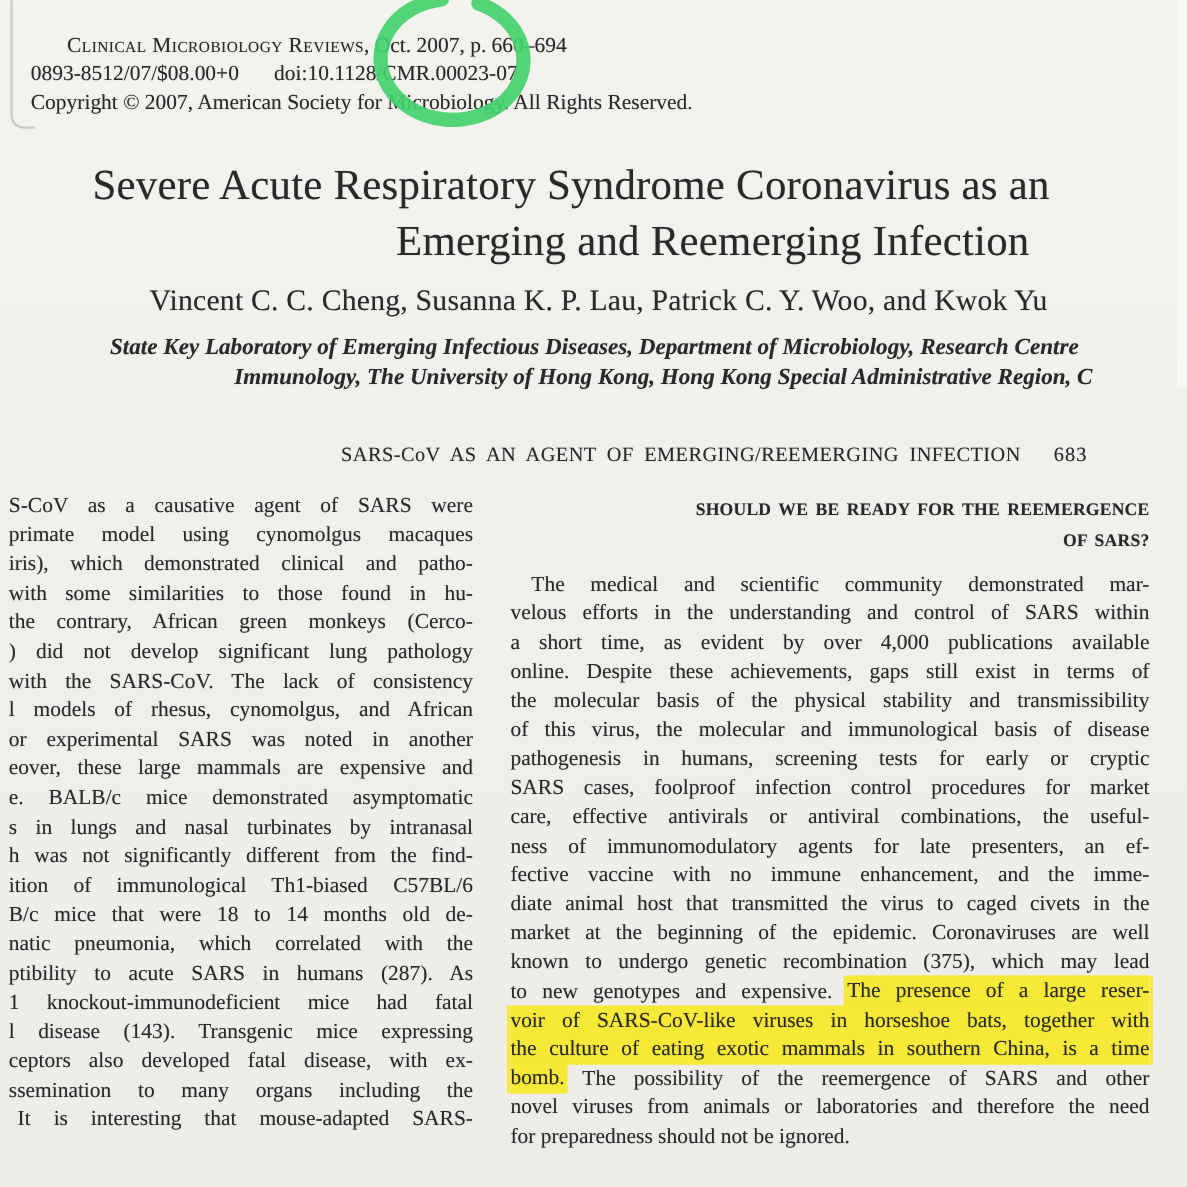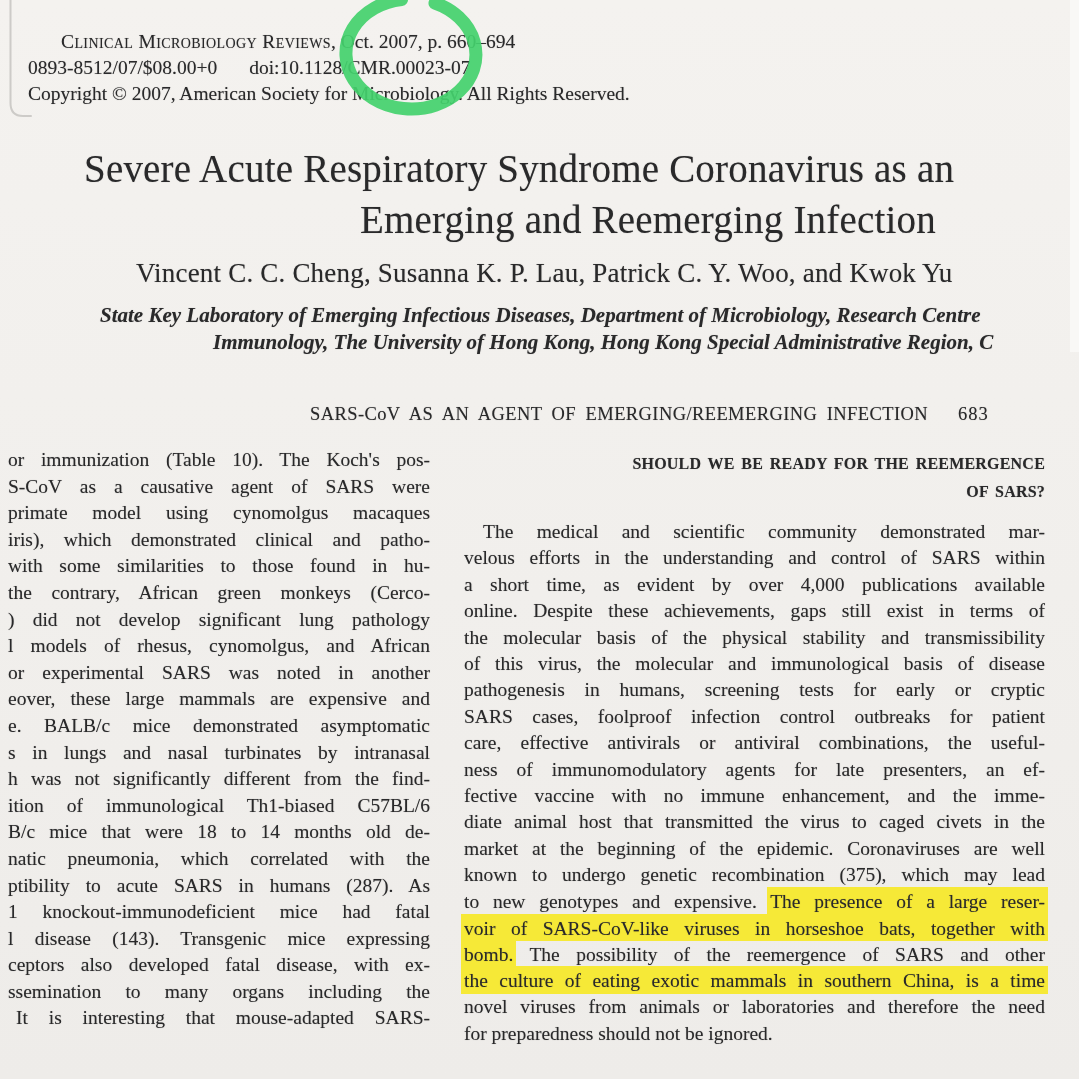--- a/index.html
+++ b/index.html
@@ -87,27 +87,27 @@
 
   <div class="authors">Vincent C. C. Cheng, Susanna K. P. Lau, Patrick C. Y. Woo, and Kwok Yu</div>
   <div class="affil a1">State Key Laboratory of Emerging Infectious Diseases, Department of Microbiology, Research Centre</div>
   <div class="affil a2">Immunology, The University of Hong Kong, Hong Kong Special Administrative Region, C</div>
 
   <div class="runhead">
     <span>SARS-CoV AS AN AGENT OF EMERGING/REEMERGING INFECTION</span><span class="pageno">683</span>
   </div>
 
   <div class="col lc">
-      <div class="ln">or immunization (Table 10). The Koch's pos-</div>
       <div class="ln">S-CoV as a causative agent of SARS were</div>
       <div class="ln">primate model using cynomolgus macaques</div>
       <div class="ln">iris), which demonstrated clinical and patho-</div>
       <div class="ln">with some similarities to those found in hu-</div>
       <div class="ln">the contrary, African green monkeys (Cerco-</div>
       <div class="ln">) did not develop significant lung pathology</div>
+      <div class="ln">with the SARS-CoV. The lack of consistency</div>
       <div class="ln">l models of rhesus, cynomolgus, and African</div>
       <div class="ln">or experimental SARS was noted in another</div>
       <div class="ln">eover, these large mammals are expensive and</div>
       <div class="ln">e. BALB/c mice demonstrated asymptomatic</div>
       <div class="ln">s in lungs and nasal turbinates by intranasal</div>
       <div class="ln">h was not significantly different from the find-</div>
       <div class="ln">ition of immunological Th1-biased C57BL/6</div>
       <div class="ln">B/c mice that were 18 to 14 months old de-</div>
       <div class="ln">natic pneumonia, which correlated with the</div>
       <div class="ln">ptibility to acute SARS in humans (287). As</div>
@@ -124,31 +124,31 @@
   </div>
 
   <div class="col rc">
       <div class="ln">The medical and scientific community demonstrated mar-</div>
       <div class="ln">velous efforts in the understanding and control of SARS within</div>
       <div class="ln">a short time, as evident by over 4,000 publications available</div>
       <div class="ln">online. Despite these achievements, gaps still exist in terms of</div>
       <div class="ln">the molecular basis of the physical stability and transmissibility</div>
       <div class="ln">of this virus, the molecular and immunological basis of disease</div>
       <div class="ln">pathogenesis in humans, screening tests for early or cryptic</div>
-      <div class="ln">SARS cases, foolproof infection control outbreaks for patient</div>
+      <div class="ln">SARS cases, foolproof infection control procedures for market</div>
       <div class="ln">care, effective antivirals or antiviral combinations, the useful-</div>
       <div class="ln">ness of immunomodulatory agents for late presenters, an ef-</div>
       <div class="ln">fective vaccine with no immune enhancement, and the imme-</div>
       <div class="ln">diate animal host that transmitted the virus to caged civets in the</div>
       <div class="ln">market at the beginning of the epidemic. Coronaviruses are well</div>
       <div class="ln">known to undergo genetic recombination (375), which may lead</div>
       <div class="ln"><span>to new genotypes and expensive. </span><span class="hl">The presence of a large reser-</span></div>
       <div class="ln"><span class="hl">voir of SARS-CoV-like viruses in horseshoe bats, together with</span></div>
+      <div class="ln"><span class="hl">the culture of eating exotic mammals in southern China, is a time</span></div>
       <div class="ln"><span class="hl">bomb.</span><span> The possibility of the reemergence of SARS and other</span></div>
-      <div class="ln"><span class="hl">the culture of eating exotic mammals in southern China, is a time</span></div>
       <div class="ln">novel viruses from animals or laboratories and therefore the need</div>
       <div class="ln">for preparedness should not be ignored.</div>
     </div>
 
   <svg class="overlay" width="1079" height="1079" viewBox="0 0 1079 1079">
 
     <path d="M 10.5 -2 L 10.5 103 Q 10.5 116 23 116 L 31 116" fill="none" stroke="#c6c4c1" stroke-width="2" stroke-linecap="round" opacity="0.85"></path>
 
     <rect x="1070" y="0" width="9" height="352" fill="#f9f8f6" opacity="0.9"></rect>
 

